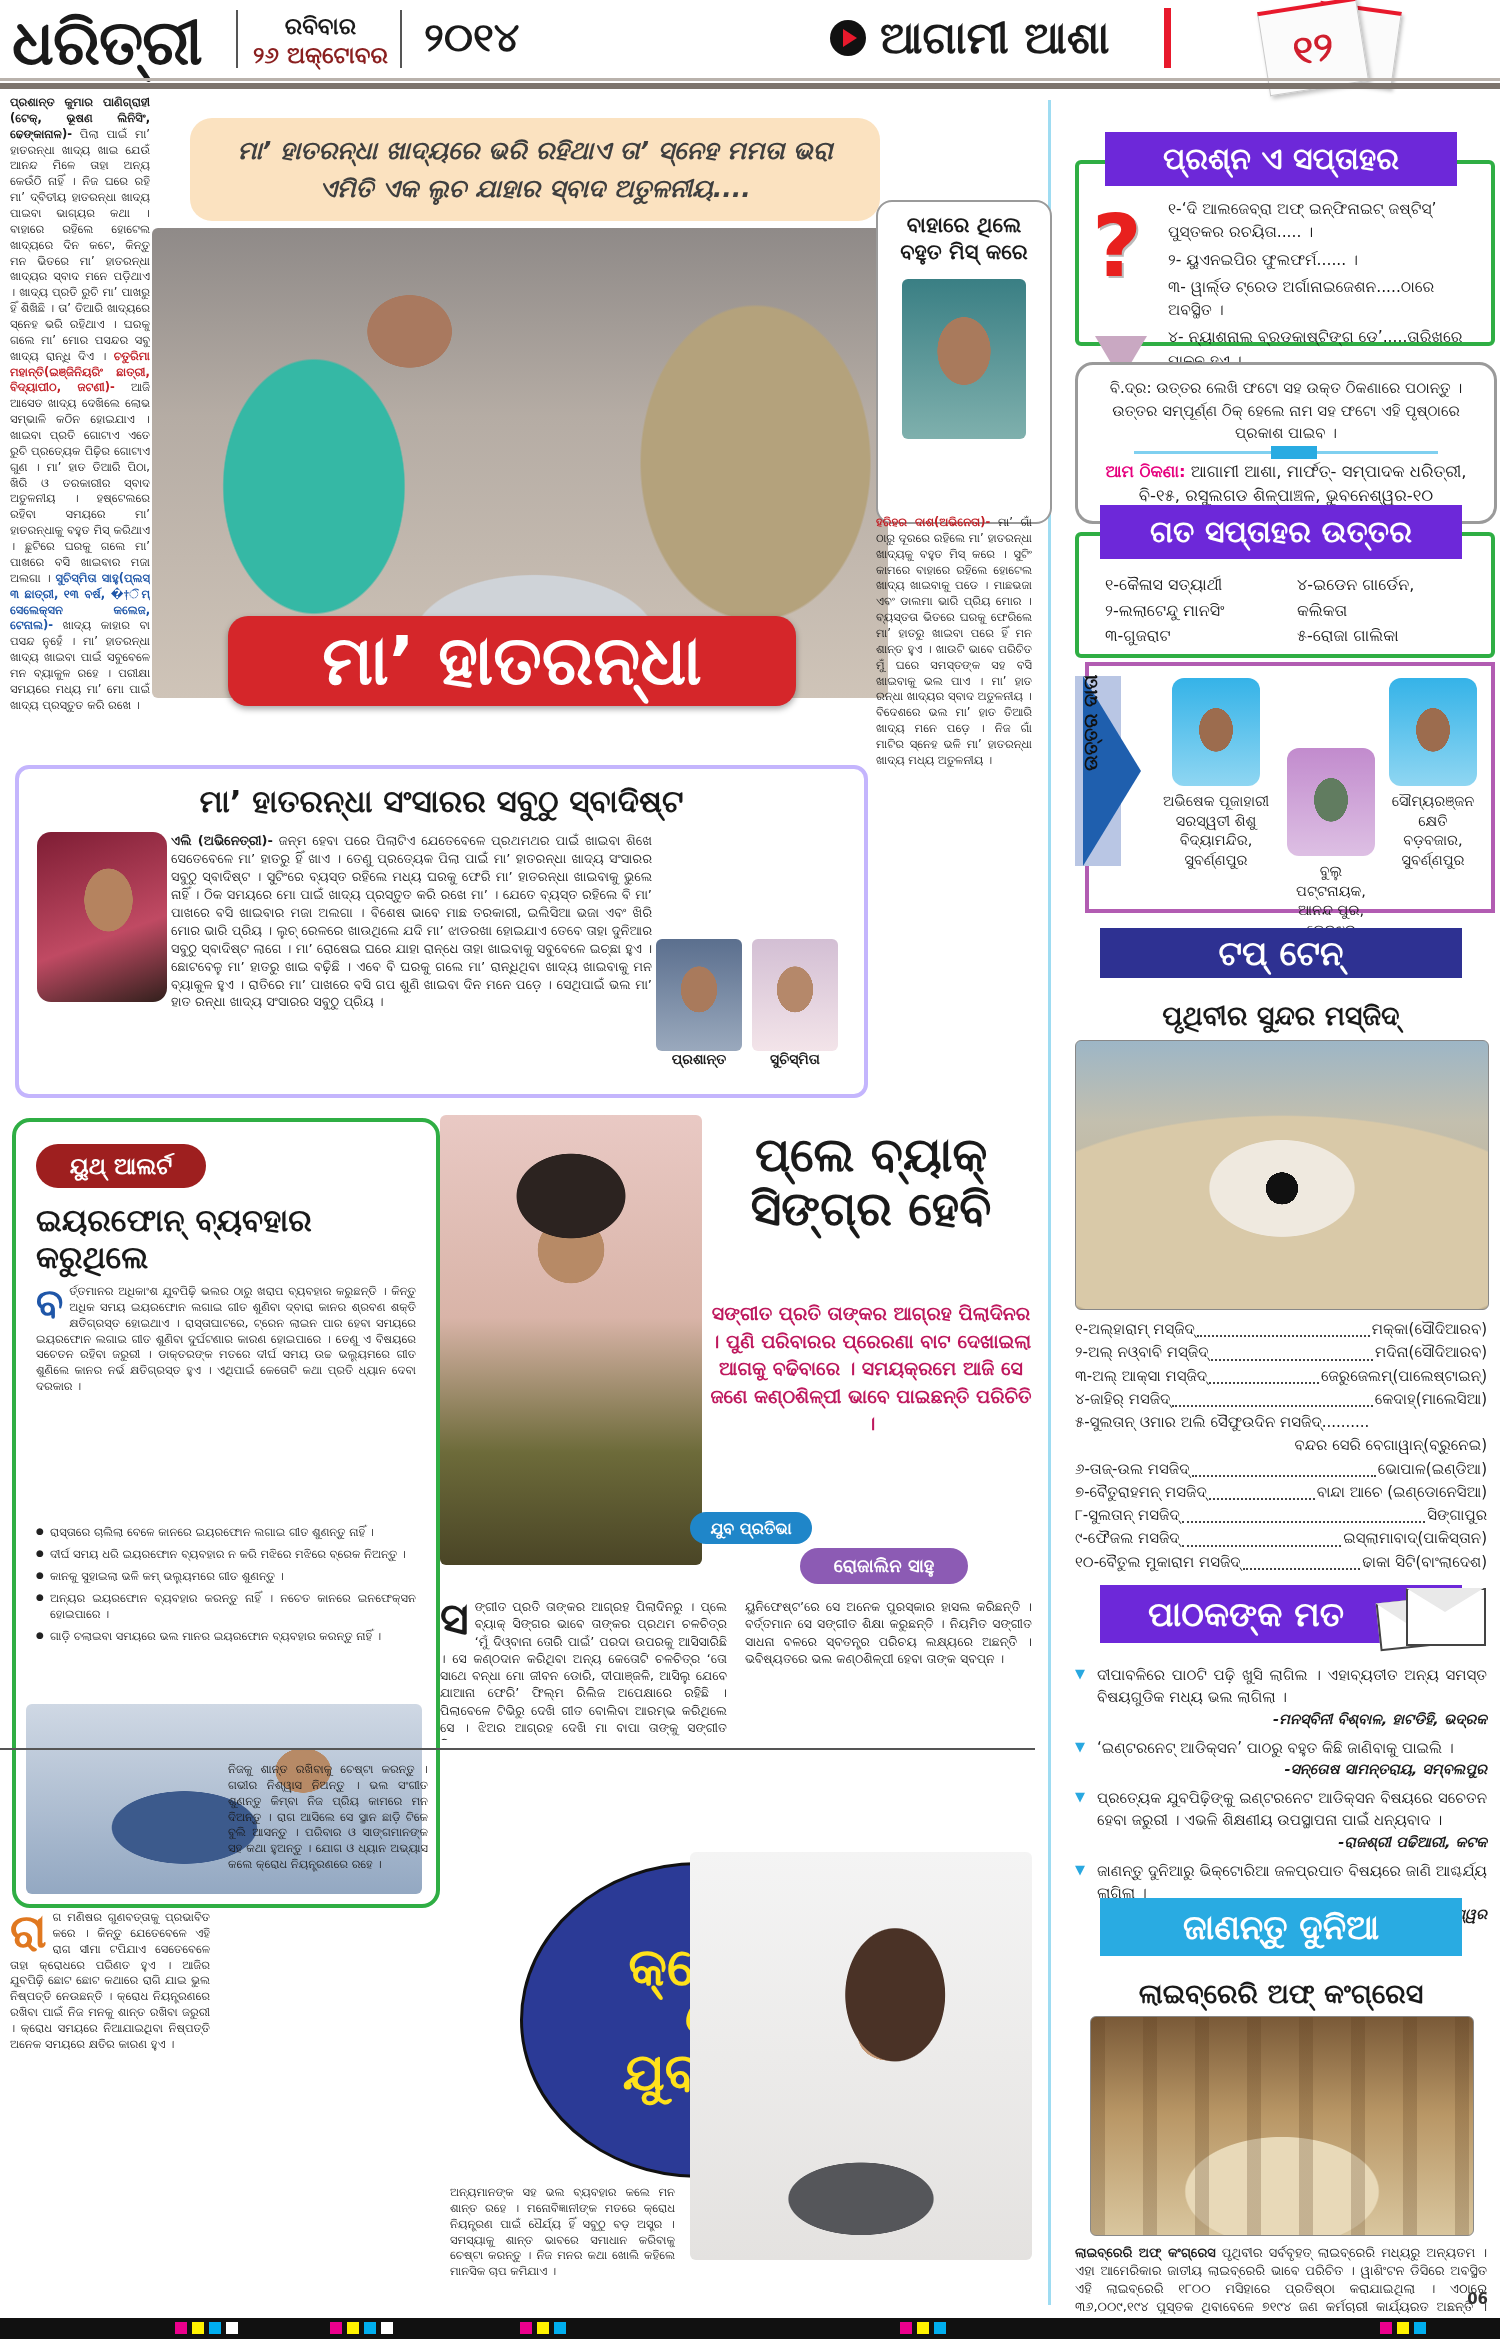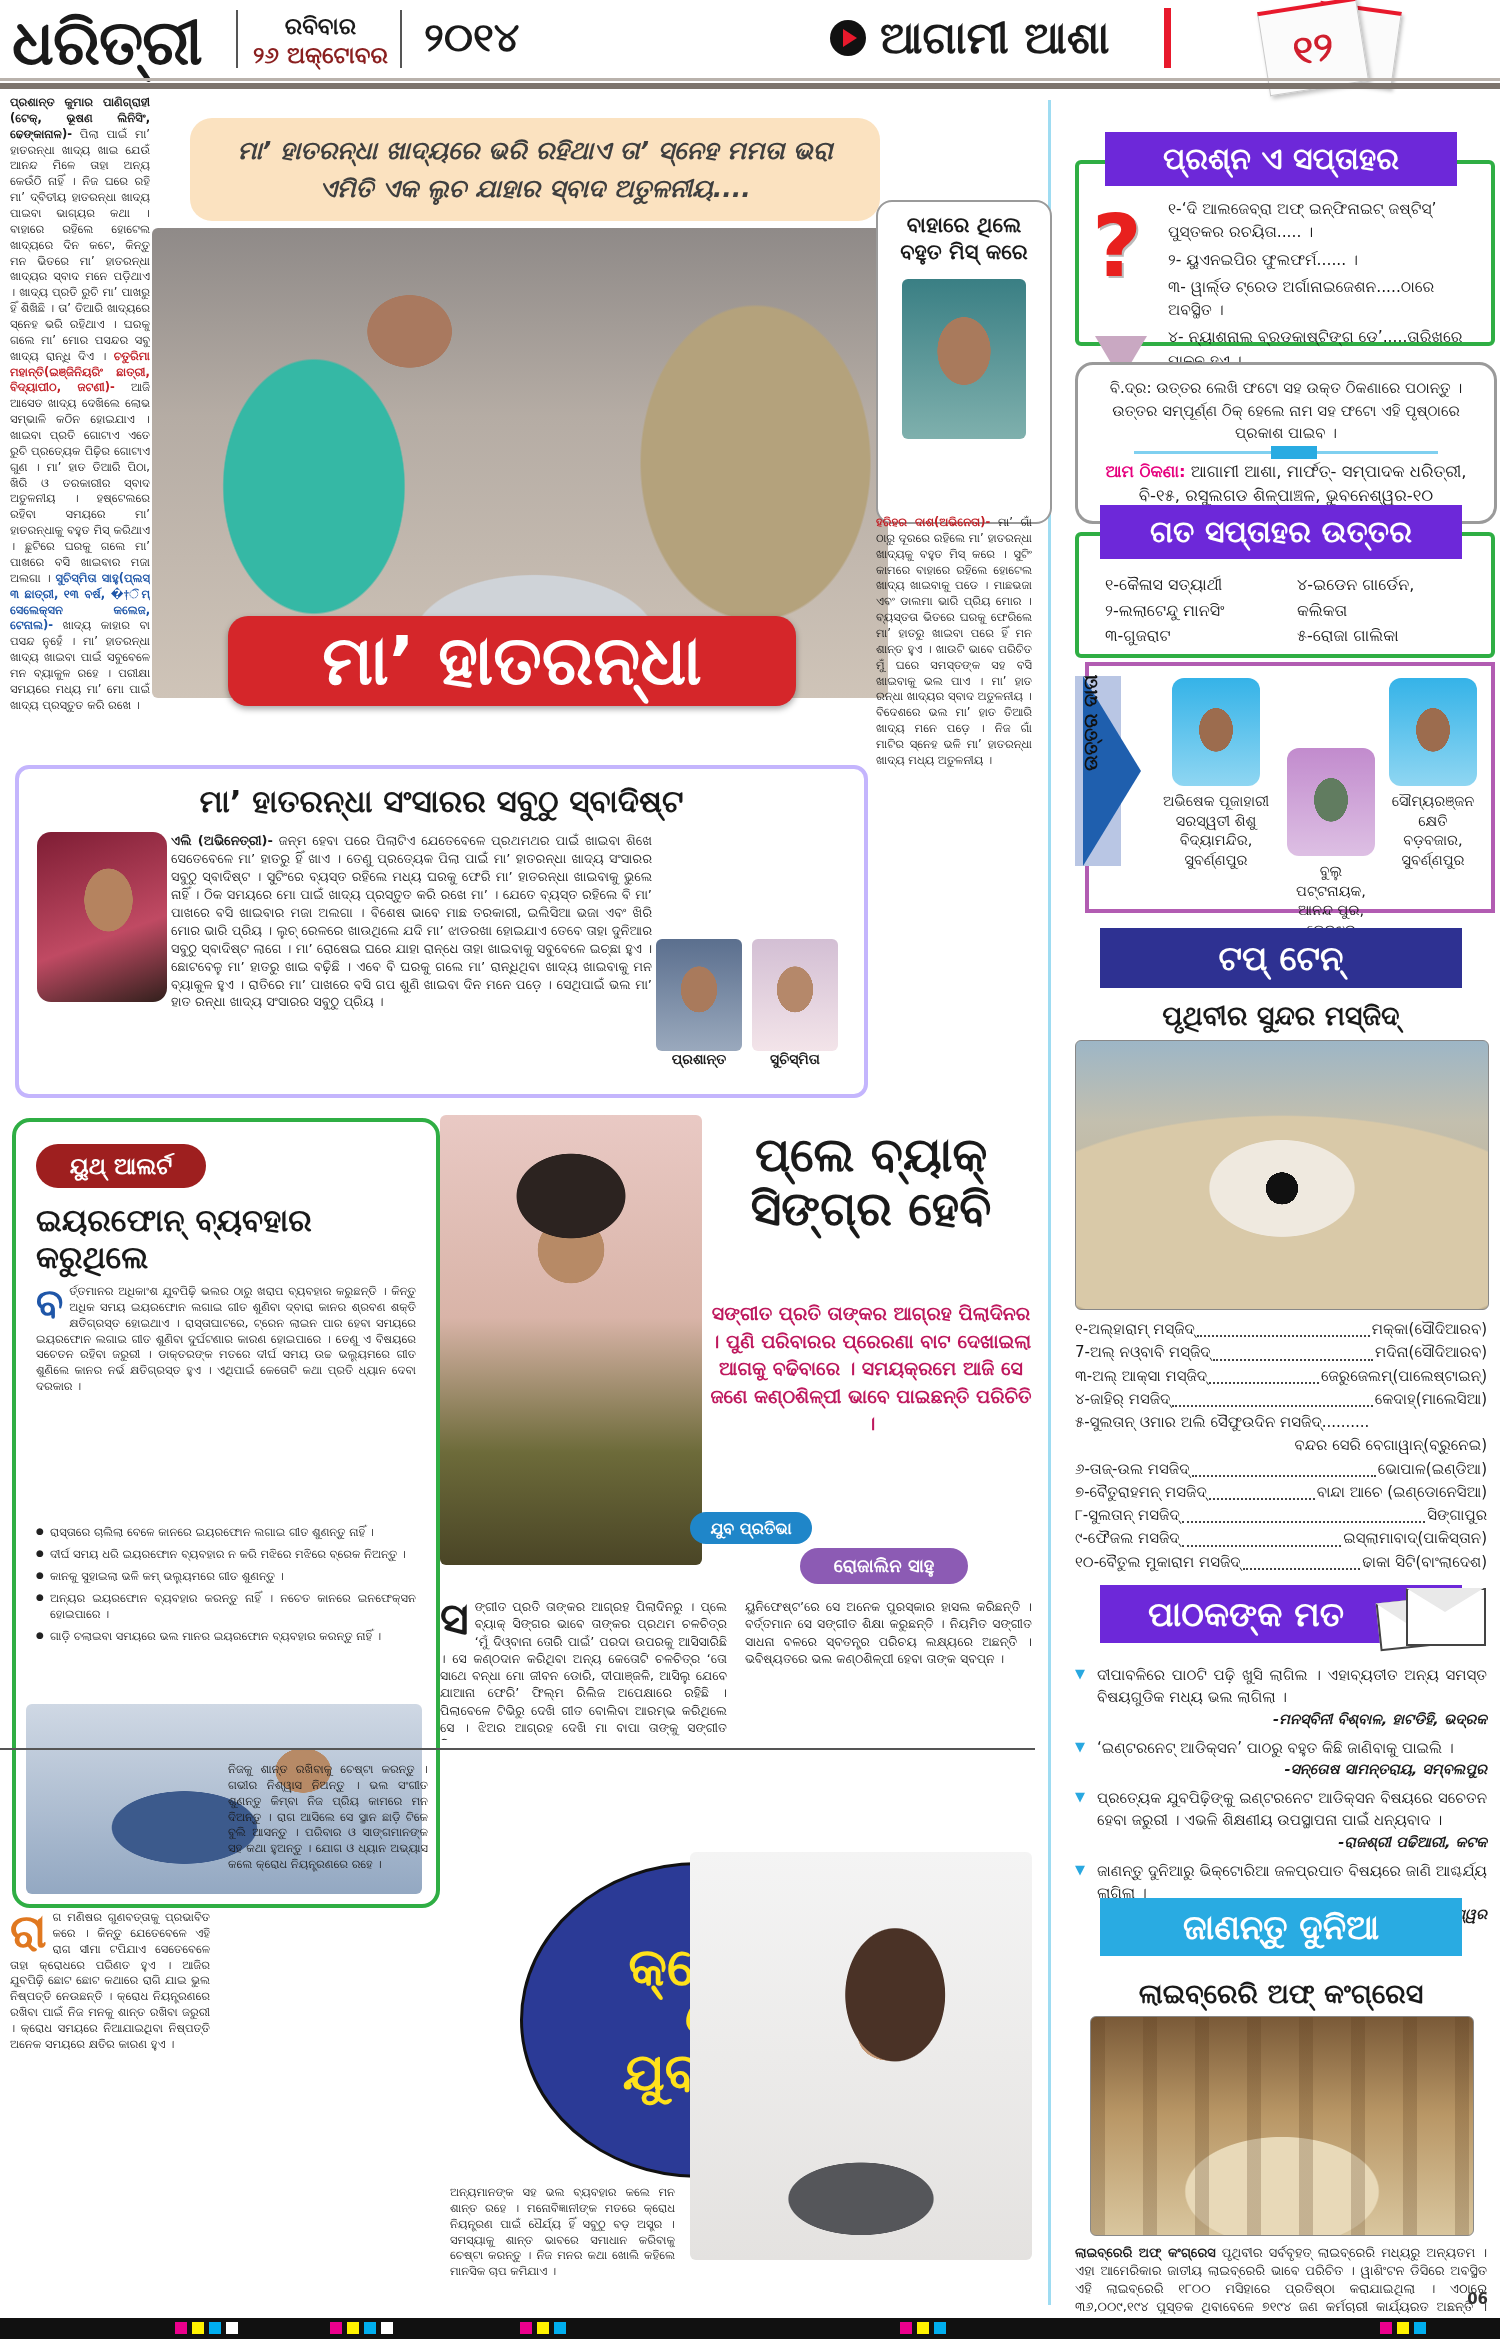--- a/index.html
+++ b/index.html
@@ -356,35 +356,35 @@
         <div class="photo ph-winner" style="width:88px;height:108px;border-radius:12px;filter:hue-rotate(90deg) saturate(.5);"></div>
         <div class="wname">ବୁଲୁ ପଟ୍ଟନାୟକ, ଆନନ୍ଦ ପୁର, କେନ୍ଦୁଝର</div>
       </div>
       <div class="winner">
         <div class="photo ph-winner" style="width:88px;height:108px;border-radius:12px;"></div>
         <div class="wname">ସୌମ୍ୟରଞ୍ଜନ କ୍ଷେତି ବଡ଼ବଜାର, ସୁବର୍ଣ୍ଣପୁର</div>
       </div>
     </div>
   </div>
 
-  <div class="abs ribbon rr-navy" style="left:1100px;top:928px;width:362px;height:60px;align-items:center;">
+  <div class="abs ribbon rr-navy" style="left:1100px;top:928px;width:362px;height:50px;align-items:center;">
     <span class="tab" style="left:14px;"></span>
       <span class="tab" style="right:14px;"></span>
     <span>ଟପ୍ ଟେନ୍</span>
   </div>
   <div class="abs tt-title" style="left:1075px;top:1000px;width:412px;">ପୃଥିବୀର ସୁନ୍ଦର ମସ୍ଜିଦ୍</div>
   <div class="abs photo ph-mosque" style="left:1075px;top:1040px;width:412px;height:268px;border:1px solid #888;"></div>
   <div class="abs" style="left:1075px;top:1318px;width:412px;">
     <div class="tt-item">
         <span>୧-ଅଲ୍‌ହାରାମ୍ ମସ୍ଜିଦ୍</span>
         <span class="leader"></span>
         <span>ମକ୍କା(ସୌଦିଆରବ)</span>
       </div>
     <div class="tt-item">
-        <span>7-ଅଲ୍ ନଓ୍ବାବି ମସ୍ଜିଦ୍</span>
+        <span>୨-ଅଲ୍ ନଓ୍ବାବି ମସ୍ଜିଦ୍</span>
         <span class="leader"></span>
         <span>ମଦିନା(ସୌଦିଆରବ)</span>
       </div>
     <div class="tt-item">
         <span>୩-ଅଲ୍ ଆକ୍ସା ମସ୍ଜିଦ୍</span>
         <span class="leader"></span>
         <span>ଜେରୁଜେଲମ୍(ପାଲେଷ୍ଟାଇନ୍)</span>
       </div>
     <div class="tt-item">
         <span>୪-ଜାହିର୍ ମସଜିଦ୍</span>

